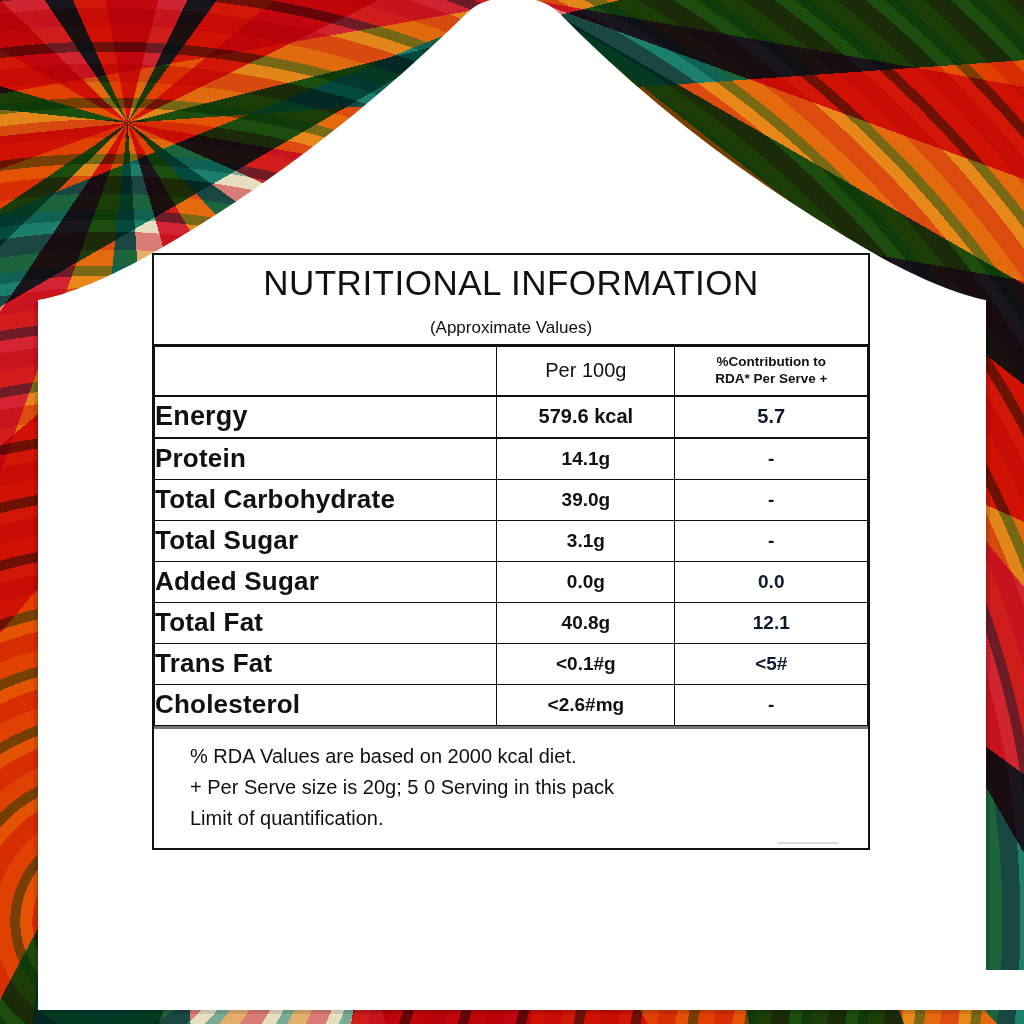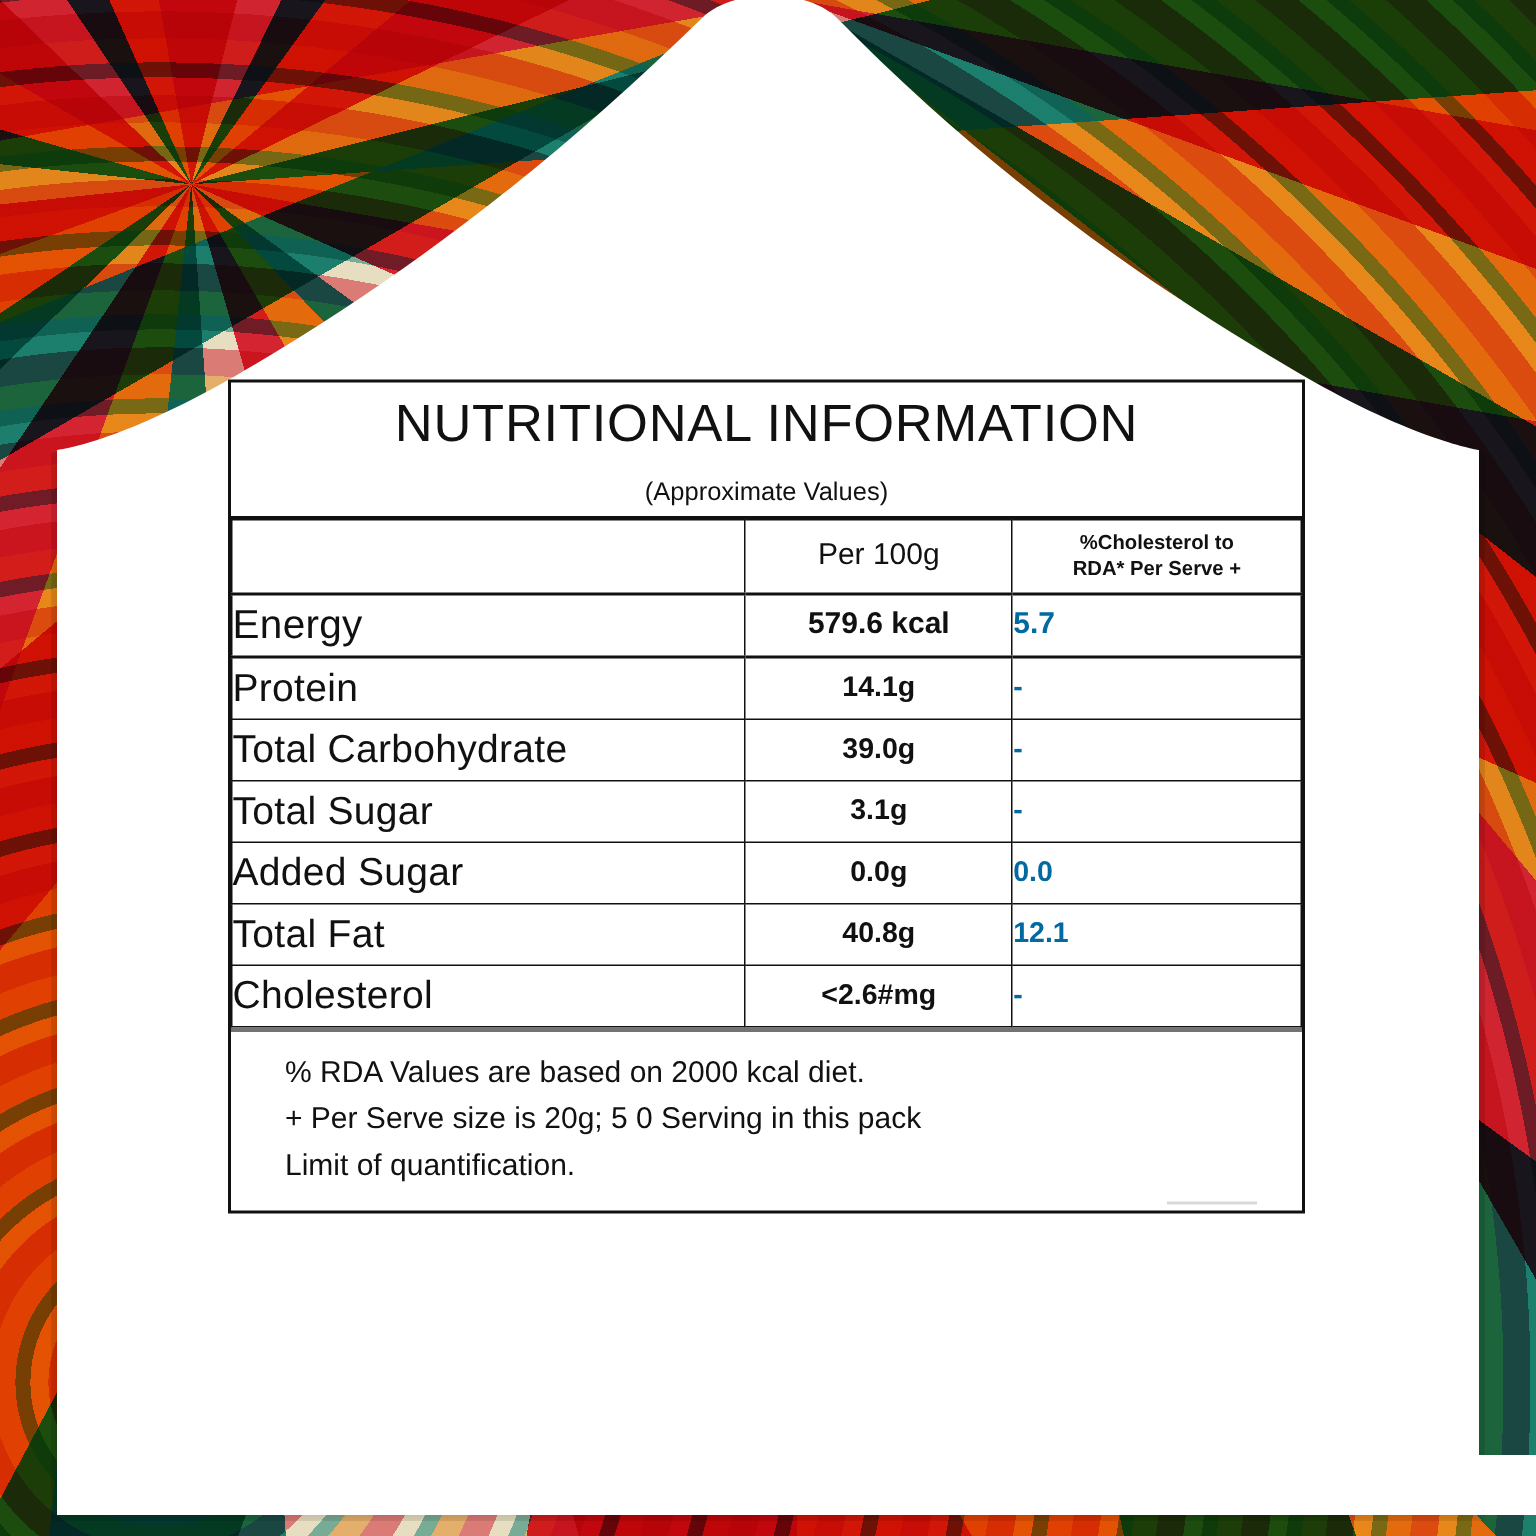--- a/index.html
+++ b/index.html
@@ -132,44 +132,45 @@
     font-size: 13.5px;
     font-weight: bold;
     line-height: 1.25;
     color: #111111;
     padding: 0 6px;
   }
 
   table.nutri tbody td {
     height: 40px;
     vertical-align: middle;
+    font-weight: bold;
   }
   tr.energy-row td { height: 42px; }
   tr.energy-row td { border-bottom: 2px solid #111111; }
 
   .cell-label {
     text-align: left;
     padding-left: 36px;
     font-size: 26px;
     color: #111111;
     letter-spacing: .2px;
   }
   tr.energy-row .cell-label { font-size: 27px; }
   .cell-value {
     text-align: center;
     font-size: 19px;
     font-weight: bold;
     color: #111111;
   }
   tr.energy-row .cell-value { font-size: 20px; }
   .cell-rda {
-    text-align: left;
+    text-align: center;
     font-size: 19px;
     font-weight: bold;
-    color: #0369a1;
+    color: #0f172a;
   }
   tr.energy-row .cell-rda { font-size: 20px; }
 
   
   .nutri-footnotes {
     border-top: 3px solid #737373;
     padding: 12px 0 14px 36px;
   }
   .footnote {
     font-size: 20px;
@@ -208,21 +209,21 @@
       <colgroup>
         <col class="c1">
           <col class="c2">
           <col class="c3">
       </colgroup>
       <thead>
         <tr>
           <th class="th-blank"></th>
           <th class="th-per100">Per 100g</th>
           <th class="th-rda">
-            <div>%Cholesterol to</div>
+            <div>%Contribution to</div>
             <div>RDA* Per Serve +</div>
           </th>
         </tr>
       </thead>
       <tbody>
         <tr class="energy-row">
           <td class="cell-label">Energy</td>
           <td class="cell-value">579.6 kcal</td>
           <td class="cell-rda">5.7</td>
         </tr>
@@ -245,20 +246,25 @@
           <td class="cell-label">Added Sugar</td>
           <td class="cell-value">0.0g</td>
           <td class="cell-rda">0.0</td>
         </tr>
         <tr>
           <td class="cell-label">Total Fat</td>
           <td class="cell-value">40.8g</td>
           <td class="cell-rda">12.1</td>
         </tr>
         <tr>
+          <td class="cell-label">Trans Fat</td>
+          <td class="cell-value">&lt;0.1#g</td>
+          <td class="cell-rda">&lt;5#</td>
+        </tr>
+        <tr>
           <td class="cell-label">Cholesterol</td>
           <td class="cell-value">&lt;2.6#mg</td>
           <td class="cell-rda">-</td>
         </tr>
       </tbody>
     </table>
 
     <div class="nutri-footnotes">
       <div class="footnote">% RDA Values are based on 2000 kcal diet.</div>
       <div class="footnote">+ Per Serve size is 20g; 5 0 Serving in this pack</div>

